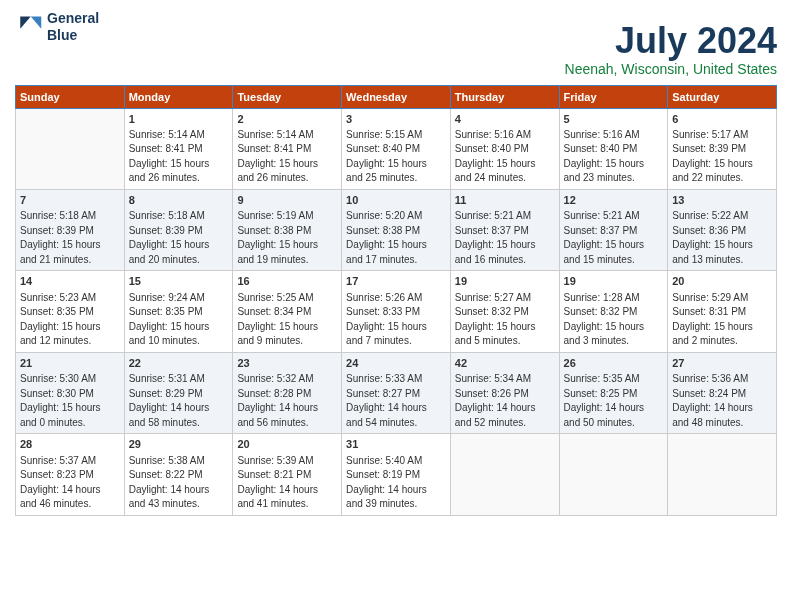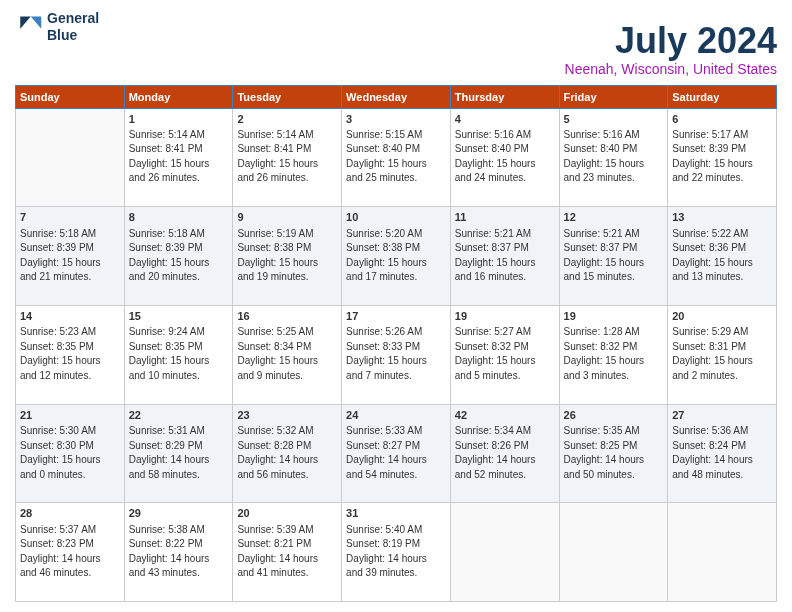--- a/index.html
+++ b/index.html
@@ -5,21 +5,21 @@
     * { margin: 0; padding: 0; box-sizing: border-box; }
     body {
       font-family: Arial, sans-serif;
       background: #fff;
       width: 792px;
       height: 612px;
       overflow: hidden;
     }
     .container {
       width: 792px;
-      height: 612px;
+      height: 516px;
       padding: 10px 15px;
       display: flex;
       flex-direction: column;
     }
     .header {
       display: flex;
       justify-content: space-between;
       align-items: flex-start;
       margin-bottom: 8px;
     }
@@ -43,21 +43,21 @@
     }
     .month-title {
       font-size: 36px;
       font-weight: bold;
       color: #1a3a5c;
       line-height: 1.1;
       margin-top: 11px;
     }
     .location {
       font-size: 14px;
-      color: #a21caf;
+      color: #15803d;
     }
     .calendar {
       flex: 1;
       border-collapse: collapse;
       width: 100%;
       font-size: 10px;
     }
     .calendar th {
       background-color: #c2410c;
       color: #fff;

